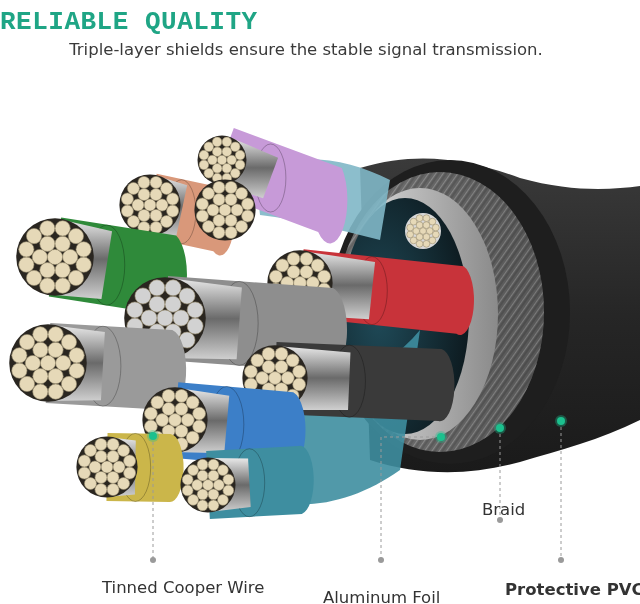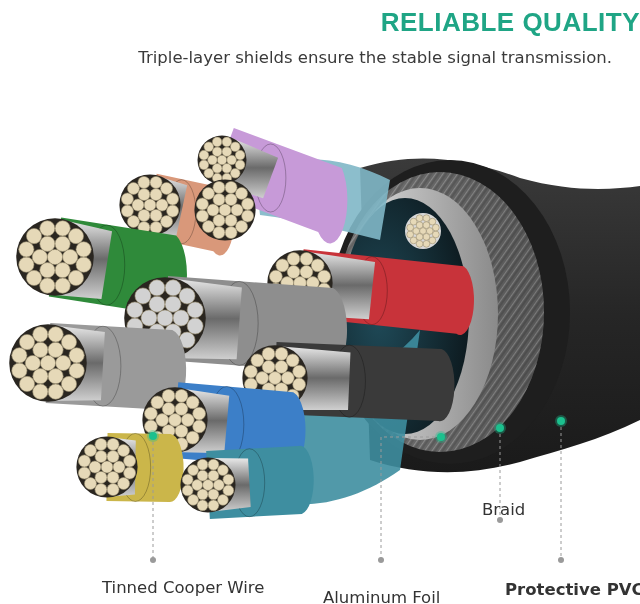--- a/index.html
+++ b/index.html
@@ -1,18 +1,18 @@
 <!DOCTYPE html>
 <html><head>
 <meta charset="utf-8">
 <style>
   html,body{margin:0;padding:0;background:#fff;}
   body{width:640px;height:604px;position:relative;overflow:hidden;font-family:"DejaVu Sans","Liberation Sans",sans-serif;}
-  .title{position:absolute;top:7px;left:0;width:640px;text-align:right;font-family:Liberation Sans, sans-serif;font-weight:bold;font-size:26px;letter-spacing:0.5px;color:#1fa585;}
-  .subtitle{position:absolute;top:48px;left:0;width:612px;text-align:right;font-size:16.5px;color:#3a3a3a;}
+  .title{position:absolute;top:7px;left:0;width:640px;text-align:left;font-family:Liberation Mono, monospace;font-weight:bold;font-size:26px;letter-spacing:0.5px;color:#1fa585;}
+  .subtitle{position:absolute;top:40px;left:0;width:612px;text-align:center;font-size:16.5px;color:#3a3a3a;}
   svg.scene{position:absolute;left:0;top:0;}
   .label{position:absolute;font-size:16.5px;color:#333;white-space:nowrap;}
 </style>
 </head>
 <body>
 
 <div class="title">RELIABLE QUALITY</div>
 <div class="subtitle">Triple-layer shields ensure the stable signal transmission.</div>
 
 <svg class="scene" width="640" height="604" viewBox="0 0 640 604">

